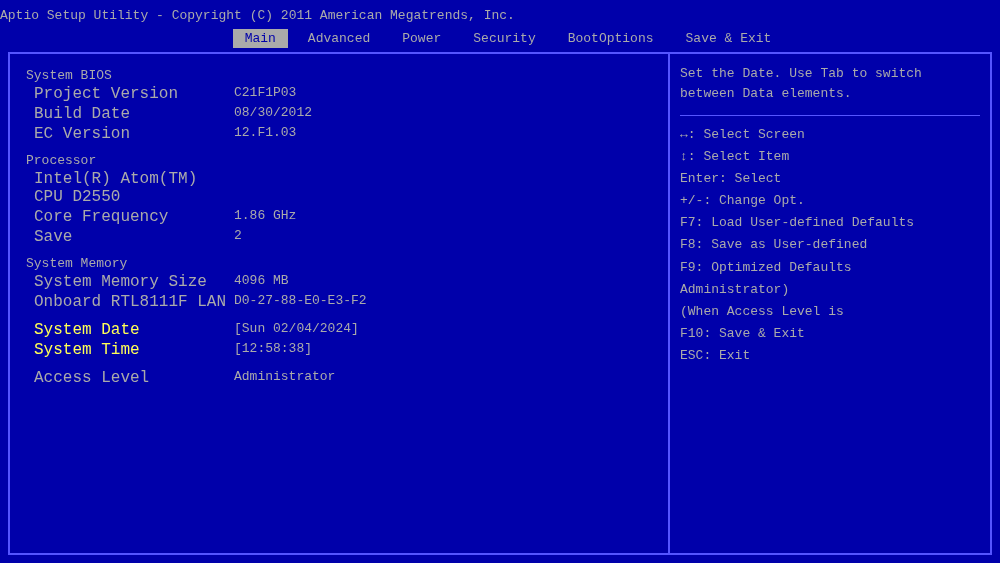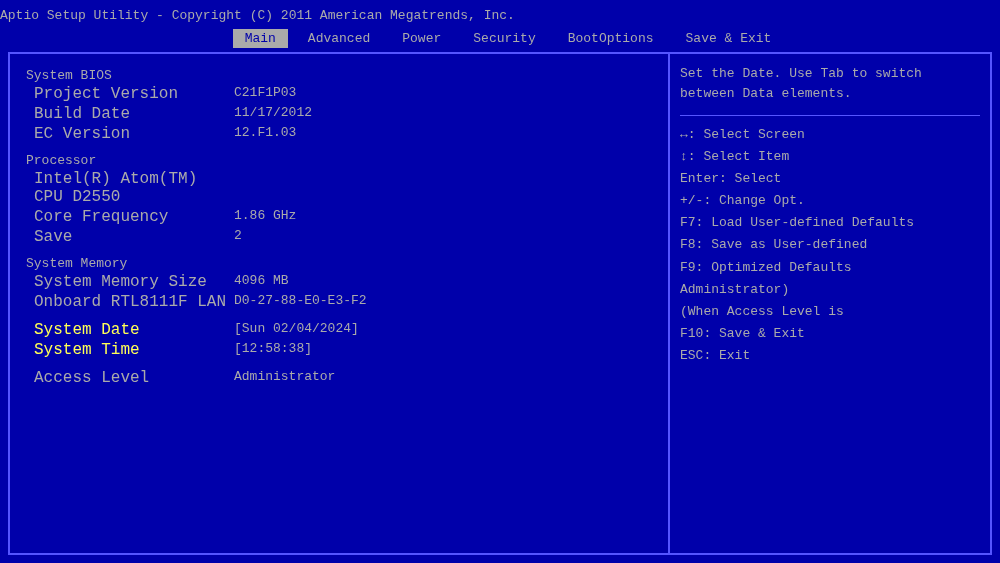--- a/index.html
+++ b/index.html
@@ -134,21 +134,21 @@
 
     <div class="left-panel">
 
       <div class="section-title">System BIOS</div>
       <div class="field-row">
         <span class="field-label">Project Version</span>
         <span class="field-value">C21F1P03</span>
       </div>
       <div class="field-row">
         <span class="field-label">Build Date</span>
-        <span class="field-value">11/17/2012</span>
+        <span class="field-value">08/30/2012</span>
       </div>
       <div class="field-row">
         <span class="field-label">EC Version</span>
         <span class="field-value">12.F1.03</span>
       </div>
 
       <div class="section-title section-gap">Processor</div>
       <div class="field-row">
         <span class="field-label">Intel(R) Atom(TM) CPU D2550</span>
       </div>

